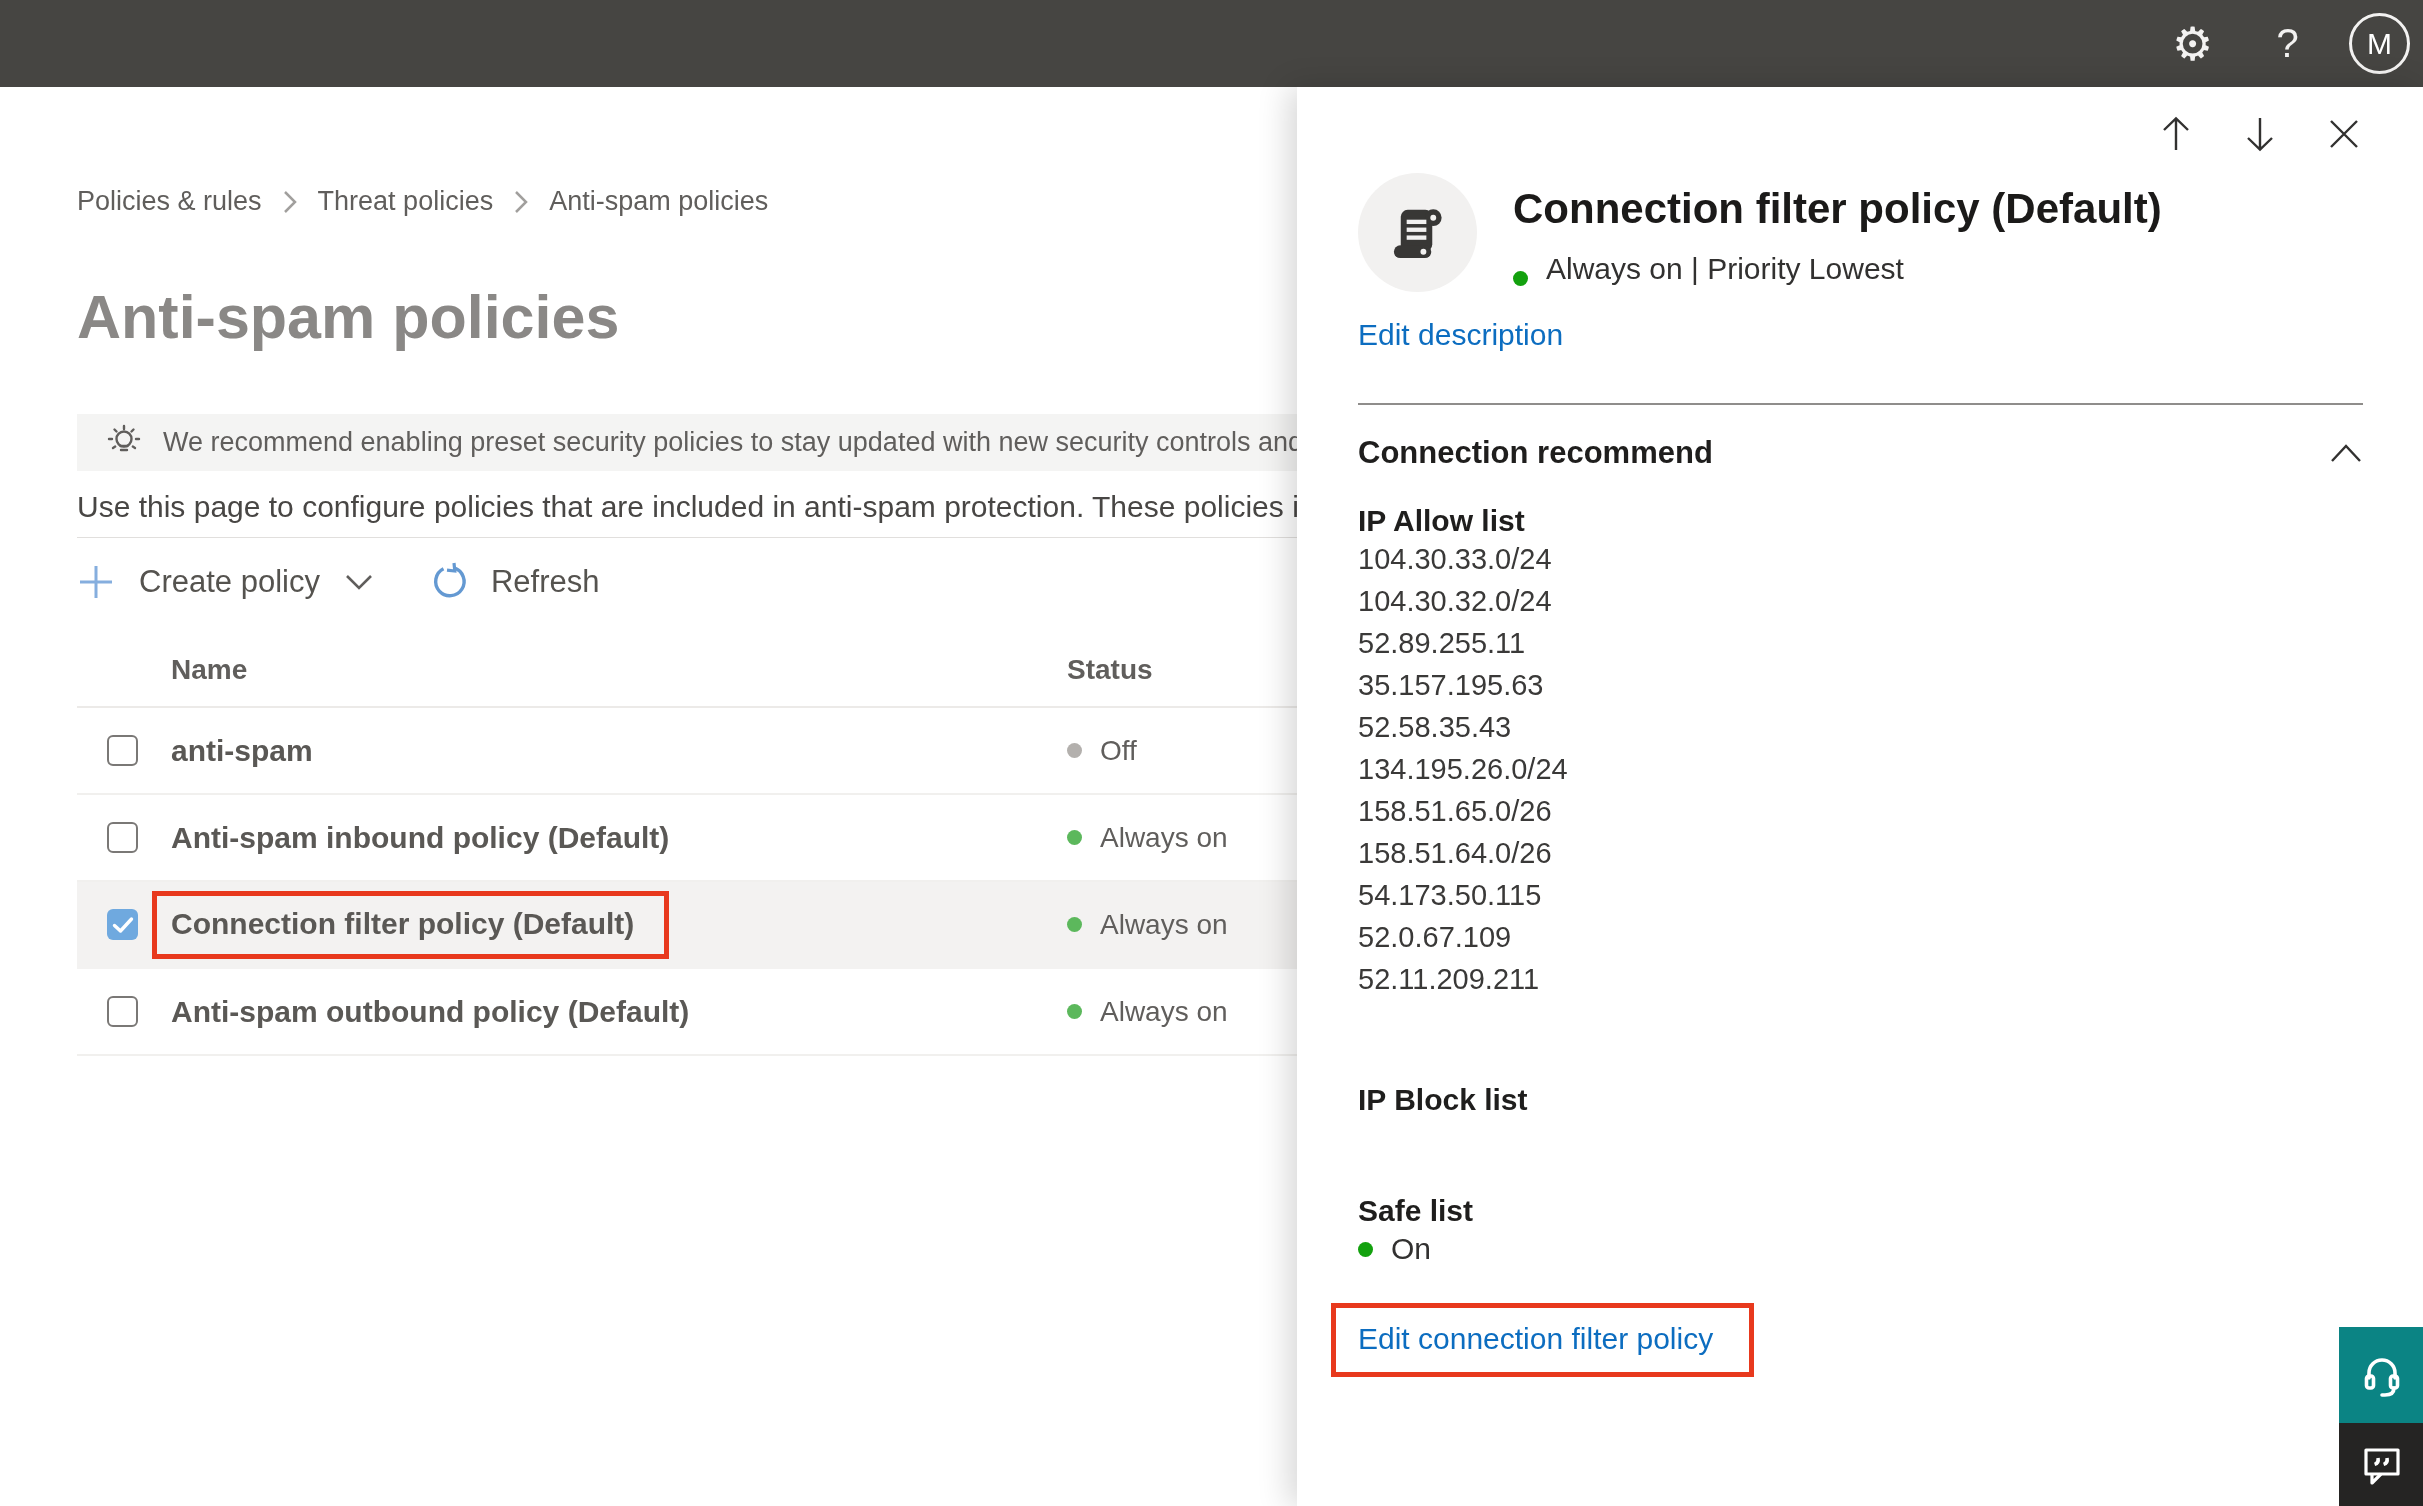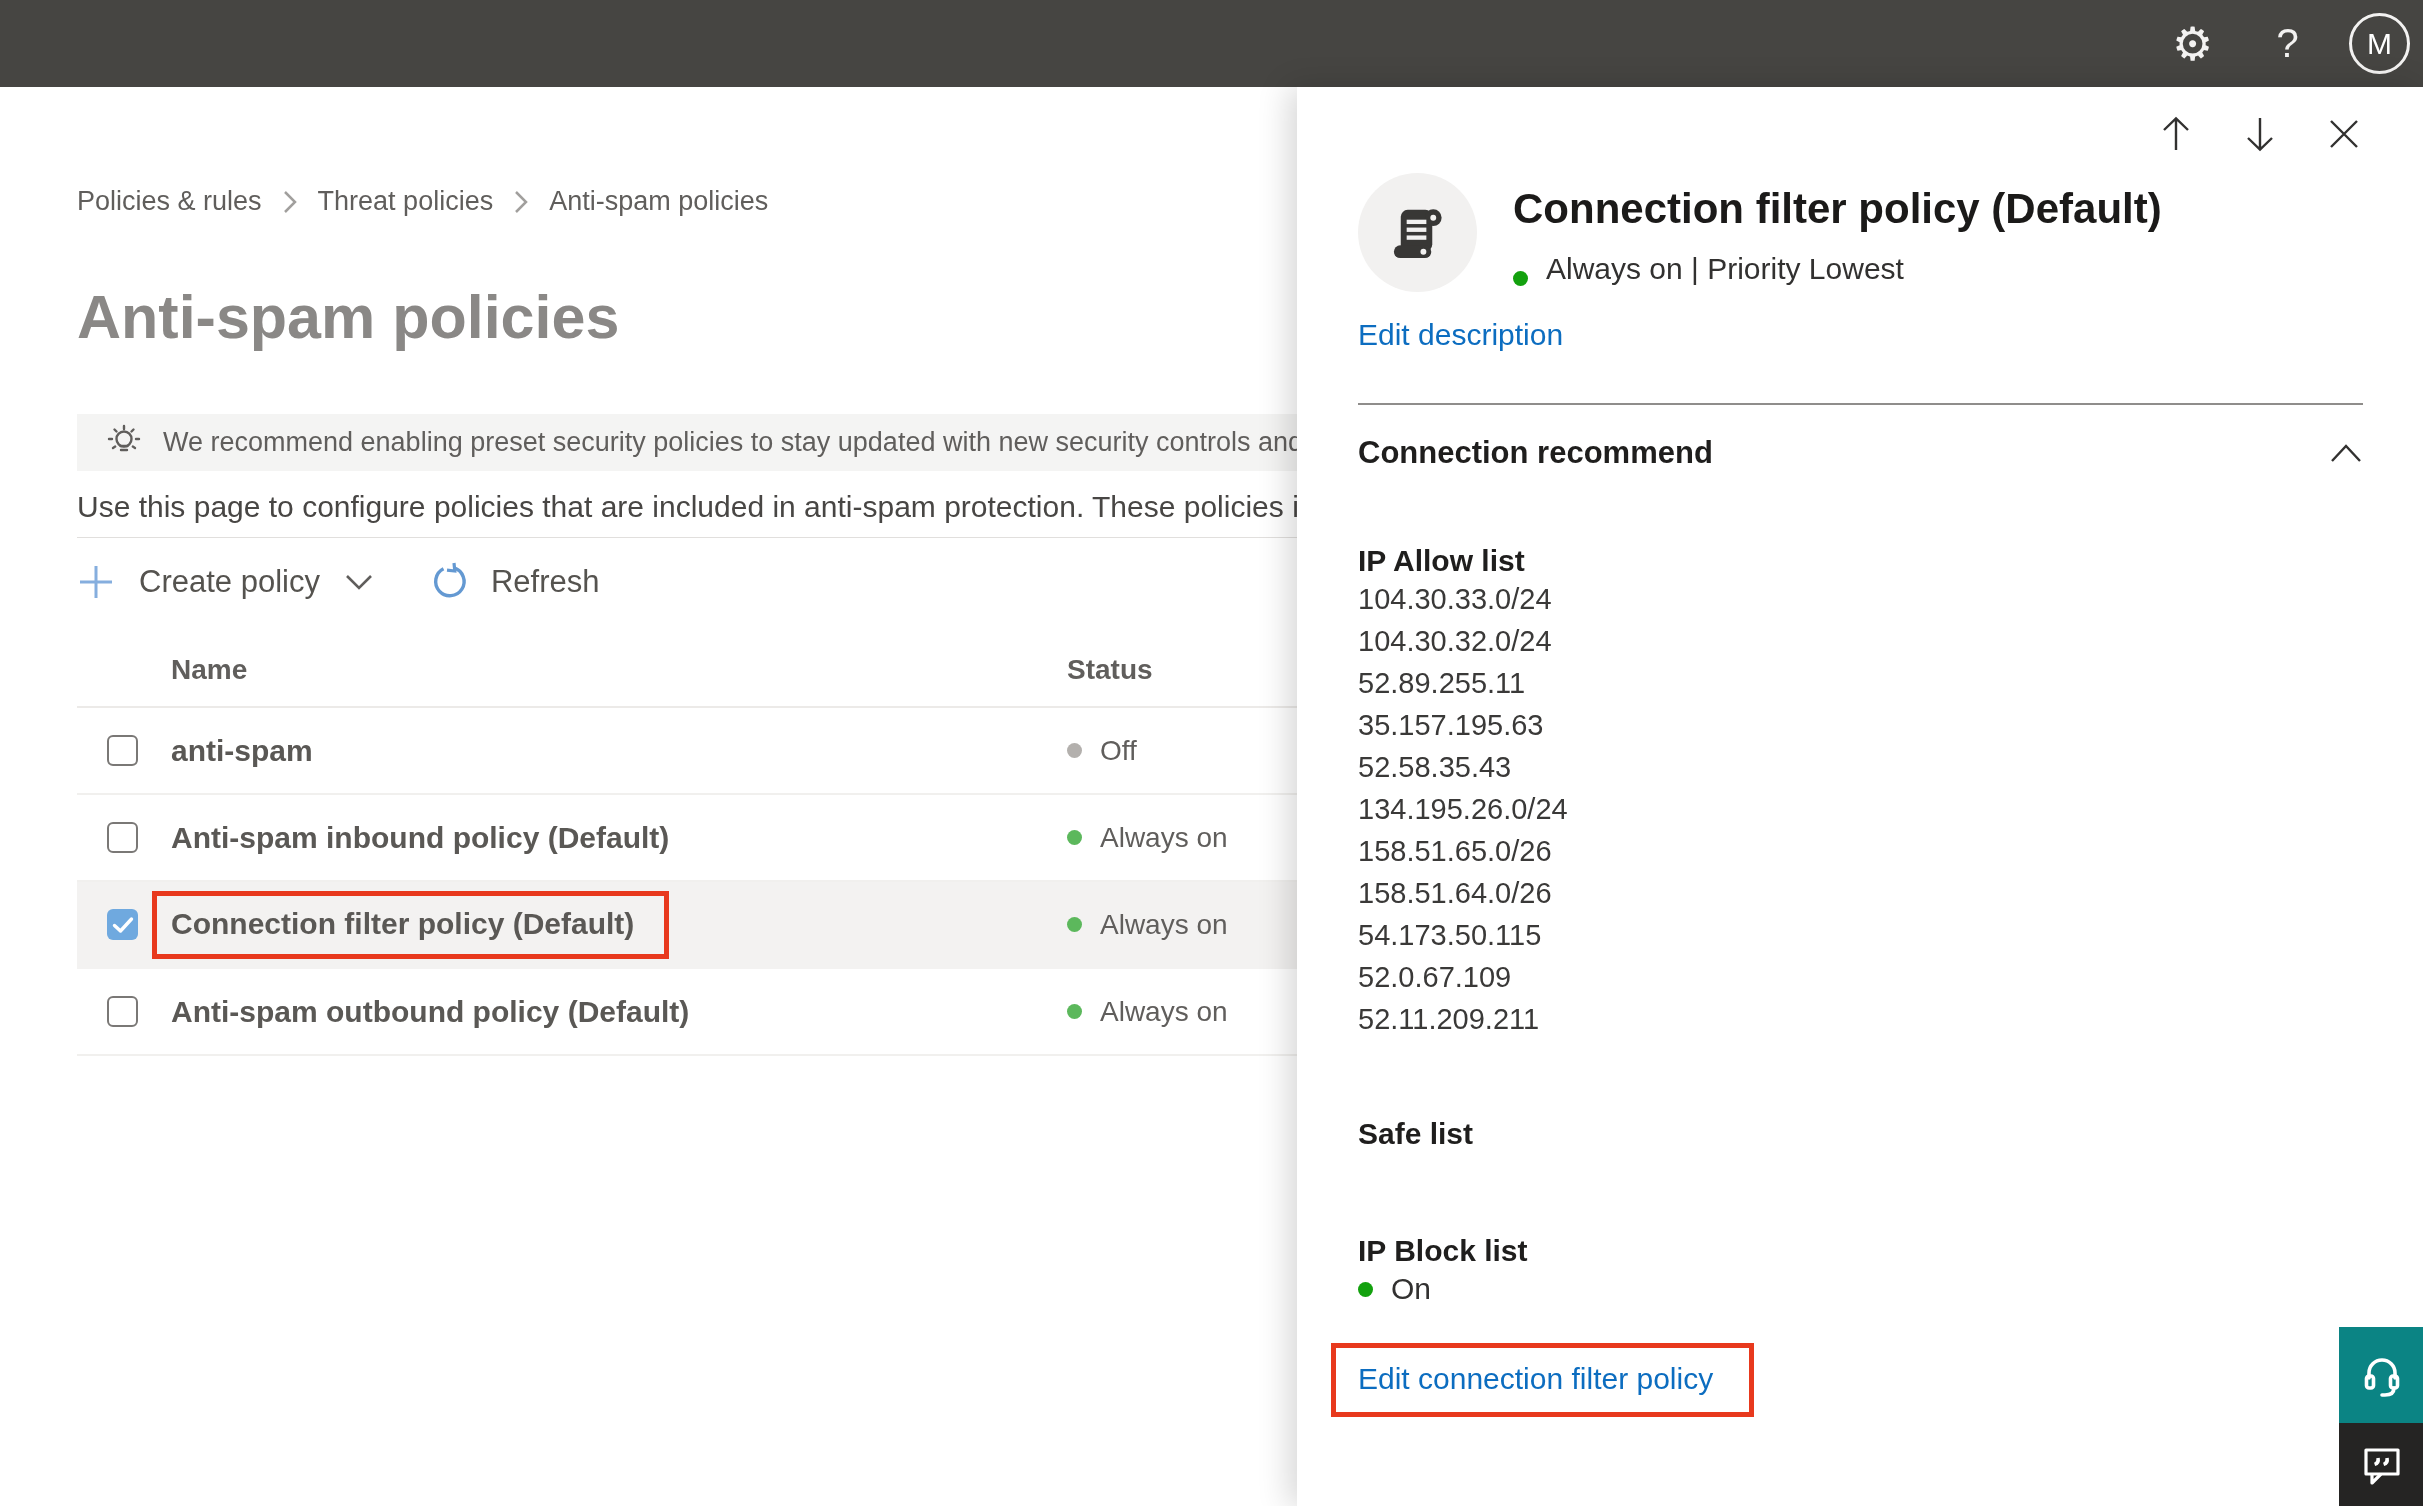--- a/index.html
+++ b/index.html
@@ -56,21 +56,21 @@
   .p-avatar{width:119px;height:119px;border-radius:50%;background:#f2f1f0;flex:none;display:flex;align-items:center;justify-content:center;}
   .p-title{font-size:42px;font-weight:700;color:#1b1a19;margin-top:10px;line-height:51px;}
   .p-statusline{display:flex;align-items:flex-end;margin-top:18px;font-size:30px;color:#323130;}
   .p-desc{margin-top:44px;font-size:30px;color:#323130;line-height:36px;}
   .link{color:var(--link,#0c6dc0);font-size:30px;cursor:pointer;display:inline-block;}
   .p-editdesc{margin-top:26px;}
   .p-divider{margin-top:51px;height:2px;background:#8f8d8b;}
   .p-section-head{margin-top:30px;display:flex;align-items:center;justify-content:space-between;}
   .p-section-title{font-size:31px;font-weight:700;color:#1f1e1d;}
   .p-subhead{font-size:30px;font-weight:700;color:#1f1e1d;}
-  .ip-allow-title{margin-top:73px;}
+  .ip-allow-title{margin-top:33px;}
   .ip-list{}
   .ip-item{font-size:29px;color:#3a3938;line-height:42px;}
   .ip-block-title{margin-top:83px;}
   .safe-title{margin-top:77px;}
   .safe-value{margin-top:3px;display:flex;align-items:center;font-size:30px;color:#323130;height:36px;}
   .edit-red-box{margin-top:36px;margin-left:-27px;border:5px solid var(--annotation_red,#e8391d);
     padding:14px 36px 16px 22px;display:inline-block;}
   
   .side-btn{position:absolute;right:0;width:85px;display:flex;align-items:center;justify-content:center;cursor:pointer;z-index:10;}
   .side-btn.support{top:1327px;height:96px;background:var(--teal,#0b8484);}
@@ -283,23 +283,23 @@
     <div class="ip-item">35.157.195.63</div>
     <div class="ip-item">52.58.35.43</div>
     <div class="ip-item">134.195.26.0/24</div>
     <div class="ip-item">158.51.65.0/26</div>
     <div class="ip-item">158.51.64.0/26</div>
     <div class="ip-item">54.173.50.115</div>
     <div class="ip-item">52.0.67.109</div>
     <div class="ip-item">52.11.209.211</div>
   </div>
 
+  <div class="p-subhead ip-block-title">IP Block list</div>
+
   <div class="p-subhead safe-title">Safe list</div>
-
-  <div class="p-subhead ip-block-title">IP Block list</div>
   <div class="safe-value">
     <i class="dot onp"></i>
     <span>On</span>
   </div>
 
   <span class="edit-red-box">
     <span class="link">Edit connection filter policy</span>
   </span>
 </aside>
 

